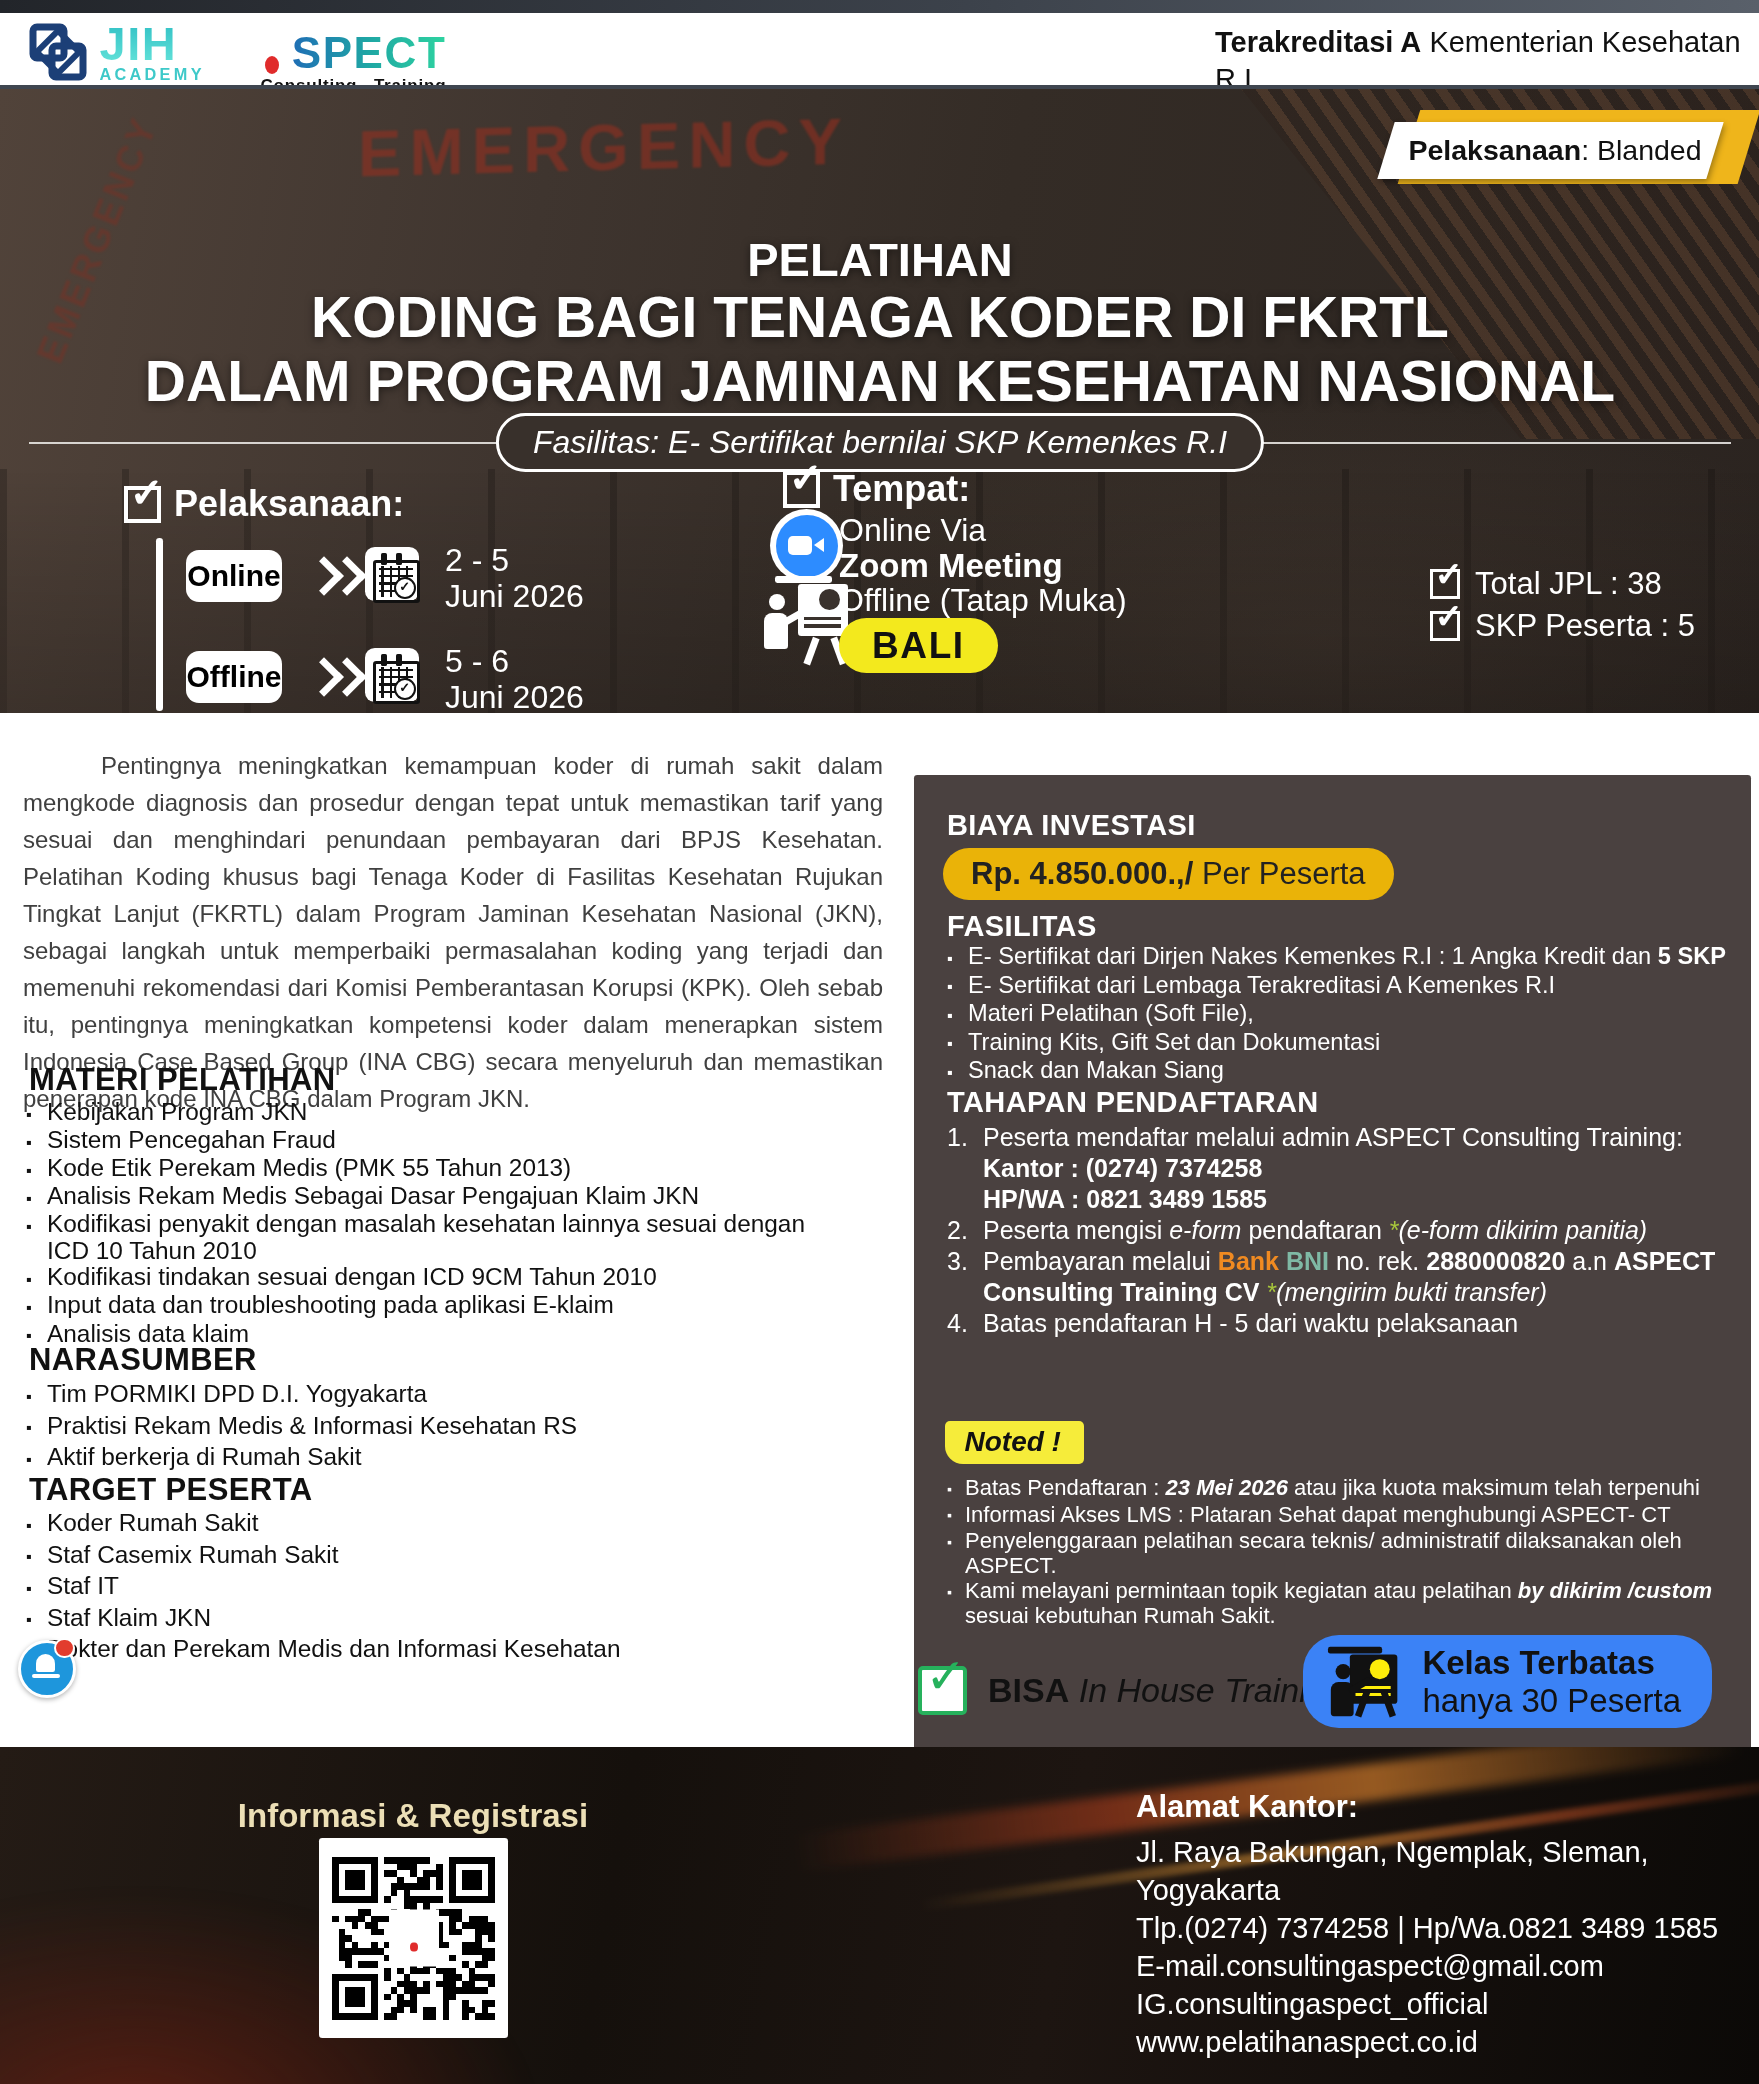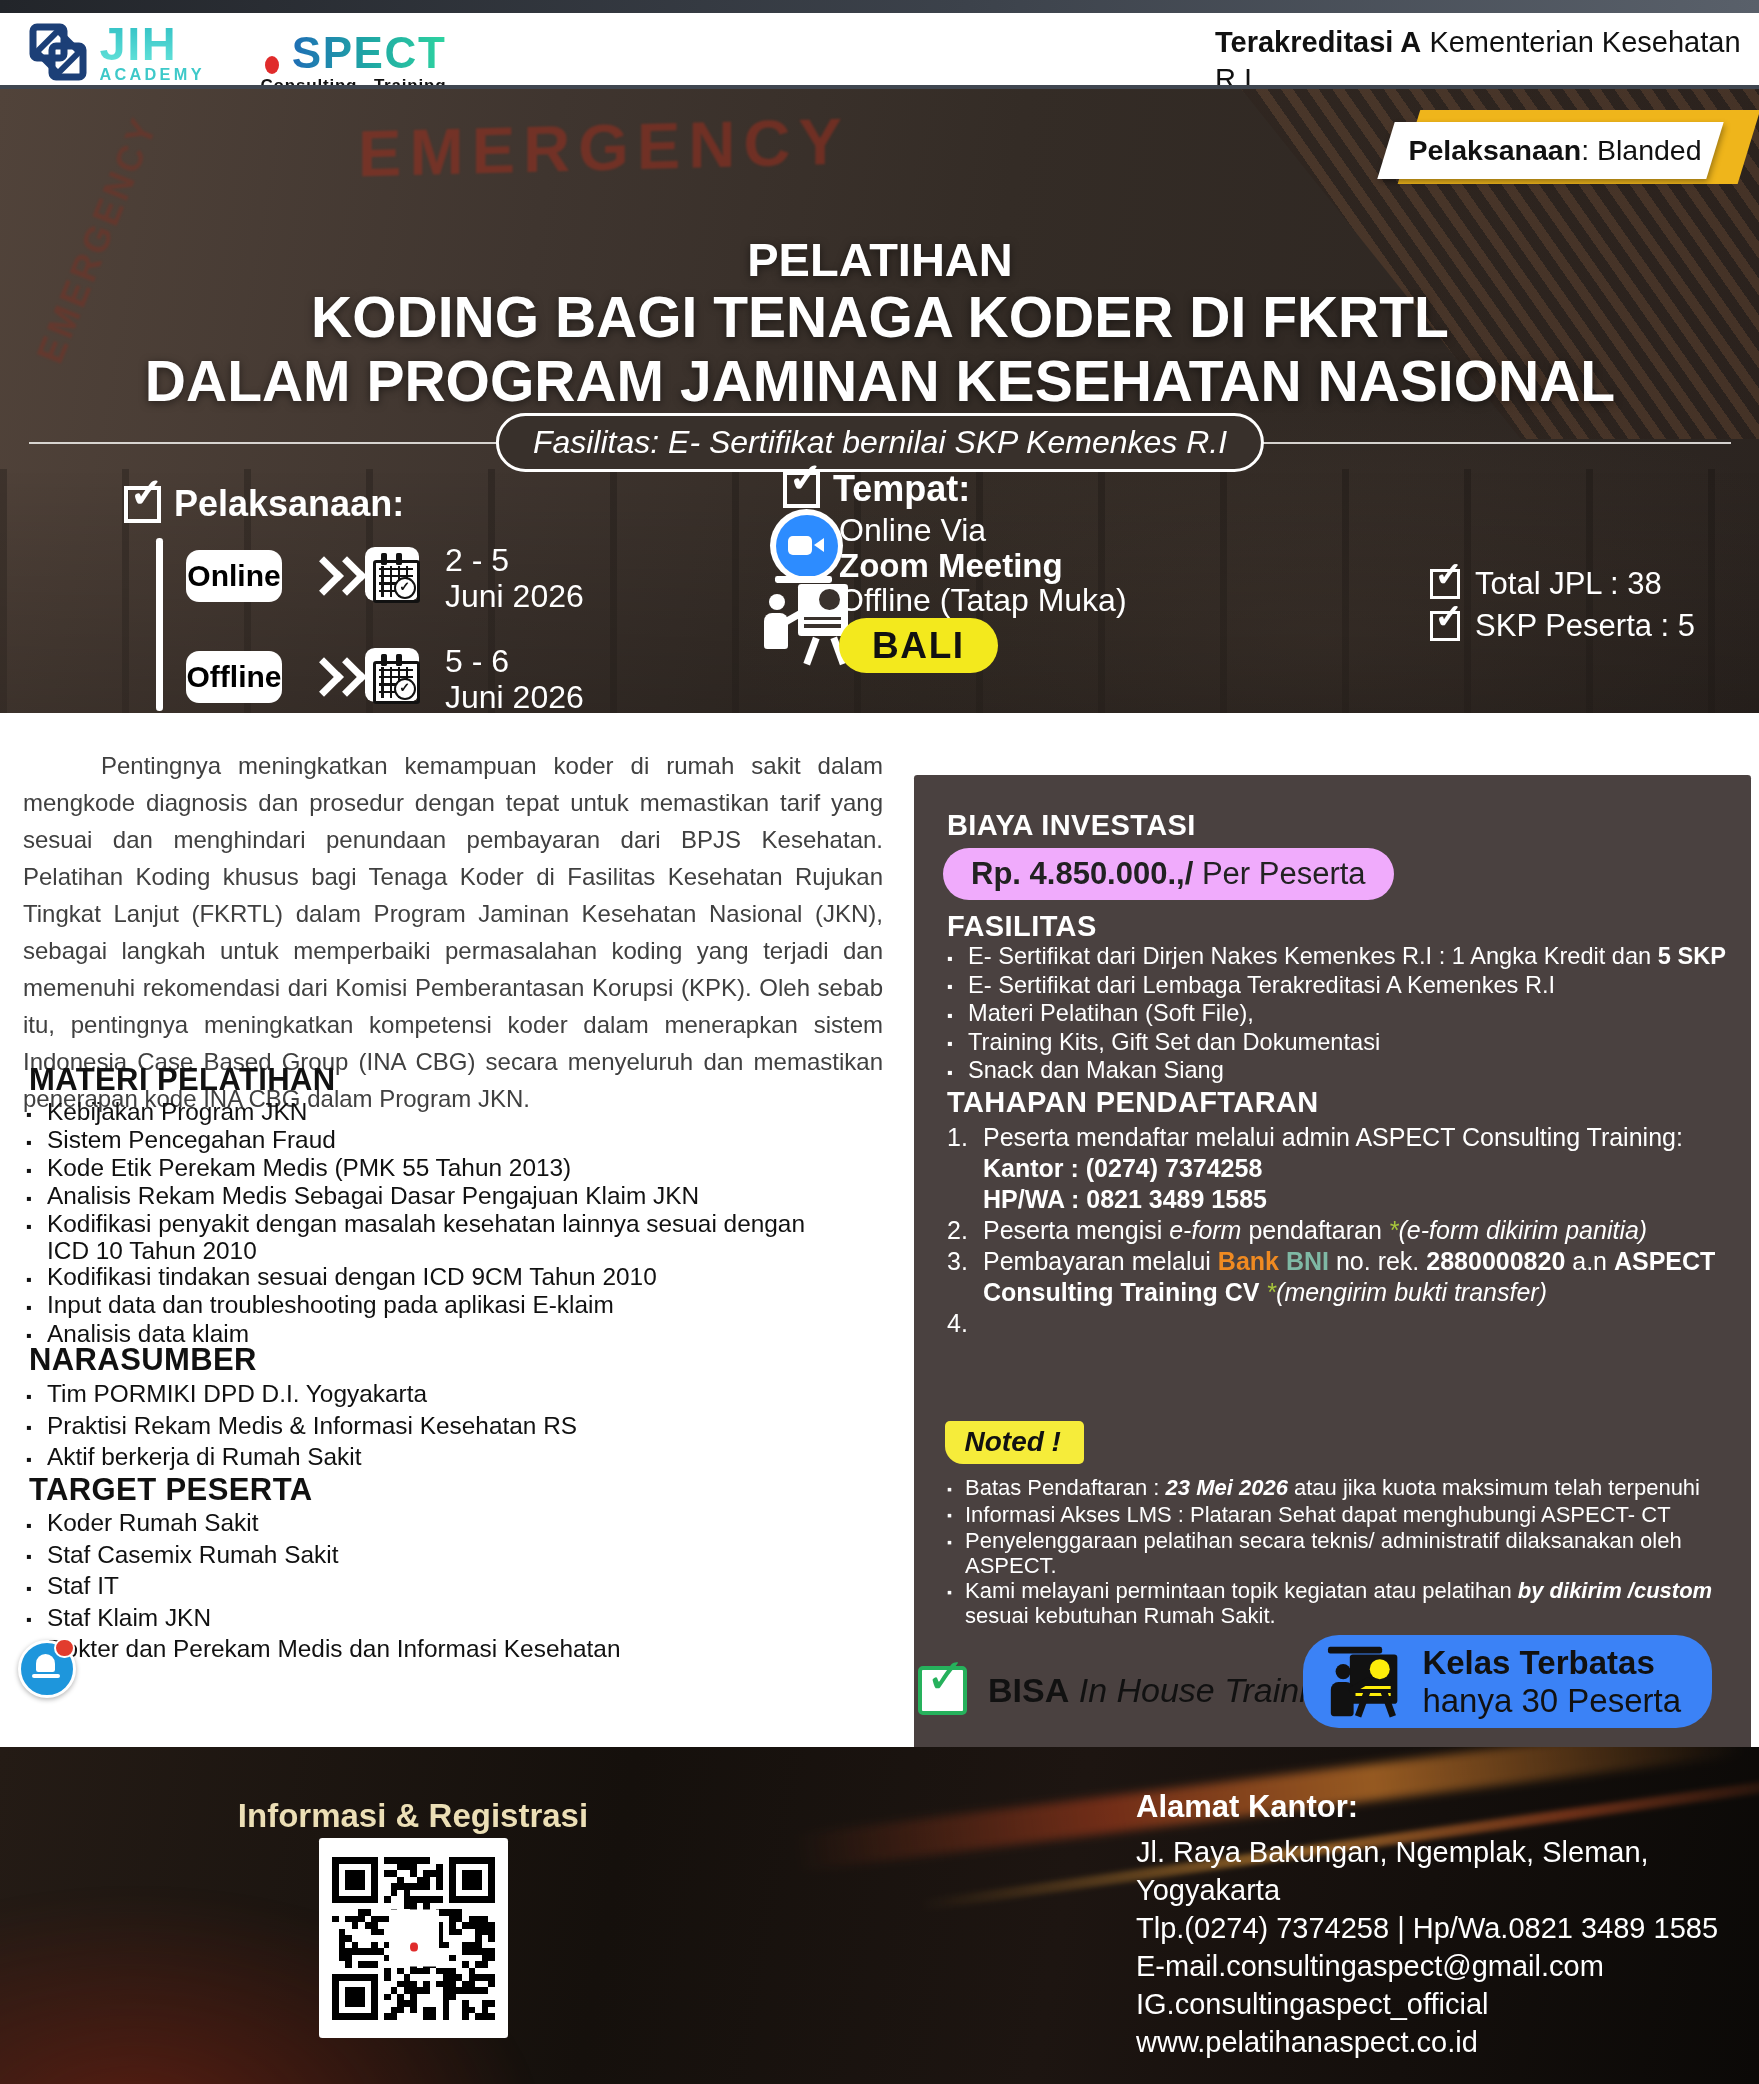--- a/index.html
+++ b/index.html
@@ -124,21 +124,21 @@
     font-size:24.4px;line-height:44px;padding-left:67px;color:#1a1a1a;box-sizing:border-box;}
   .bellwrap{position:absolute;left:18px;top:1640px;width:52px;height:52px;border-radius:50%;
     background:#1e96dc;border:3.3px solid #fff;box-shadow:0 1.6px 4.9px rgba(0,0,0,.3);}
   .bellwrap::after{content:"";position:absolute;left:14.7px;top:10.6px;width:19.5px;height:18px;background:#fff;border-radius:9.8px 9.8px 2.4px 2.4px;}
   .bellwrap::before{content:"";position:absolute;left:10.6px;top:31px;width:28px;height:4.1px;background:#fff;border-radius:2.4px;}
   .bell-dot{position:absolute;right:-1.6px;top:-4.9px;width:16.3px;height:16.3px;background:#e23c2e;border-radius:50%;border:2.4px solid #fff;}
 
   
   .panel{position:absolute;left:914px;top:775px;width:837px;height:988px;background:#4a4140;border-radius:3.3px;color:#fff;}
   .panel .ph{position:absolute;left:33px;font-weight:bold;font-size:29px;letter-spacing:0.4px;}
-  .price{position:absolute;left:29px;top:73px;background:#f0abfc;border-radius:29px;padding:8.1px 28px;
+  .price{position:absolute;left:29px;top:73px;background:#eab308;border-radius:29px;padding:8.1px 28px;
     font-size:31px;color:#222;white-space:nowrap;}
   .flist{position:absolute;left:33px;top:168px;width:788px;font-size:23.6px;line-height:27px;}
   .flist .blt{color:#fff;}
   .steps{position:absolute;left:33px;top:347px;width:774px;font-size:25px;line-height:31px;}
   .step{display:flex;}
   .snum{width:36px;flex:none;}
   .sub{padding-left:36px;}
   .orange{color:#f08a21;font-weight:bold;}
   .tealtxt{color:#7fb9a5;font-weight:bold;}
   .star{color:#a7c63b;font-style:italic;}
@@ -426,20 +426,21 @@
           <span class="snum">2.</span>
         <div><span>Peserta mengisi </span><i>e-form</i><span> pendaftaran </span><span class="star">*</span><i>(e-form dikirim panitia)</i></div>
       </div>
       <div class="step">
           <span class="snum">3.</span>
         <div><span>Pembayaran melalui </span><span class="orange">Bank</span><span> </span><span class="tealtxt">BNI</span><span> no. rek. </span><b>2880000820</b><span> a.n </span><b>ASPECT</b></div>
       </div>
       <div class="sub"><b>Consulting Training CV </b><span class="star">*</span><i>(mengirim bukti transfer)</i></div>
       <div class="step">
           <span class="snum">4.</span>
+          <div>Batas pendaftaran H - 5 dari waktu pelaksanaan</div>
         </div>
     </div>
     <div class="noted-tag">Noted !</div>
     <div class="nlist">
       <div class="li">
           <span class="blt">▪</span>
           <div><span>Batas Pendaftaran : </span><b><i>23 Mei 2026</i></b><span> atau jika kuota maksimum telah terpenuhi</span></div>
         </div>
       <div class="li">
           <span class="blt">▪</span>

